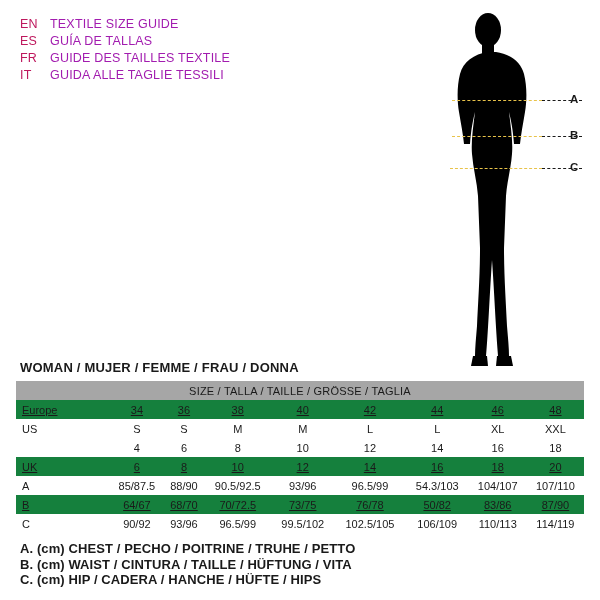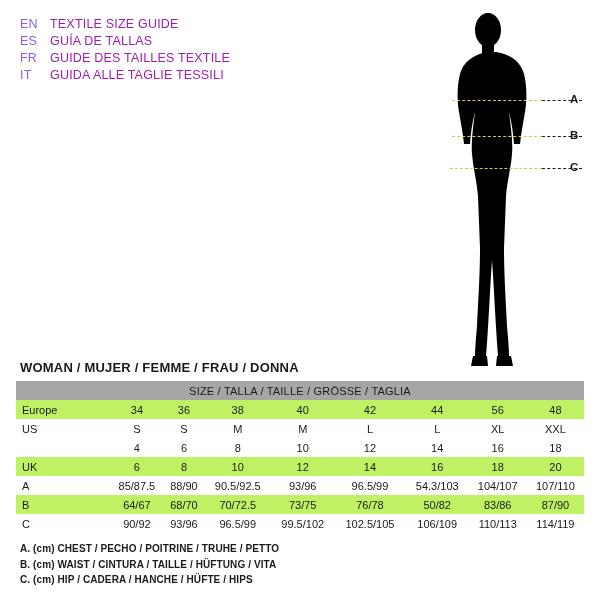--- a/index.html
+++ b/index.html
@@ -31,21 +31,21 @@
   .lang-row {
     display: flex;
     align-items: baseline;
     font-size: 12.5px;
     line-height: 17px;
     letter-spacing: 0.2px;
   }
   .lang-code {
     width: 30px;
     flex: 0 0 30px;
-    color: #8b5cf6;
+    color: #be185d;
   }
   .lang-text {
     color: #a21caf;
   }
 
   
   .figure-wrap {
     position: absolute;
     left: 430px;
     top: 8px;
@@ -98,34 +98,34 @@
   .hdr-row td {
     background: #a6a6a6;
     text-align: left;
     padding-left: 6px;
     font-weight: bold;
     font-size: 11px;
     height: 16px;
     letter-spacing: 0.2px;
     margin-top: 16px;
   }
-  .row-grey td { background: #bef264; }
+  .row-grey td { background: #15803d; text-decoration: underline; }
   .row-white td { background: #ffffff; }
   .col-label {
     text-align: left !important;
     padding-left: 6px !important;
     width: 88px;
   }
 
   
   .legend {
     position: absolute;
     left: 20px;
     top: 541px;
-    font-size: 10px;
+    font-size: 13px;
     line-height: 15.5px;
     letter-spacing: 0.1px;
   }
   .legend div { font-weight: bold; }
 </style>
 </head>
 <body>
 
 <div class="page">
 
@@ -212,21 +212,21 @@
       </tr>
 
       <tr class="row-grey">
         <td class="col-label">Europe</td>
         <td>34</td>
         <td>36</td>
         <td>38</td>
         <td>40</td>
         <td>42</td>
         <td>44</td>
-        <td>56</td>
+        <td>46</td>
         <td>48</td>
       </tr>
 
       <tr class="row-white">
         <td class="col-label">US</td>
         <td>S</td>
         <td>S</td>
         <td>M</td>
         <td>M</td>
         <td>L</td>

